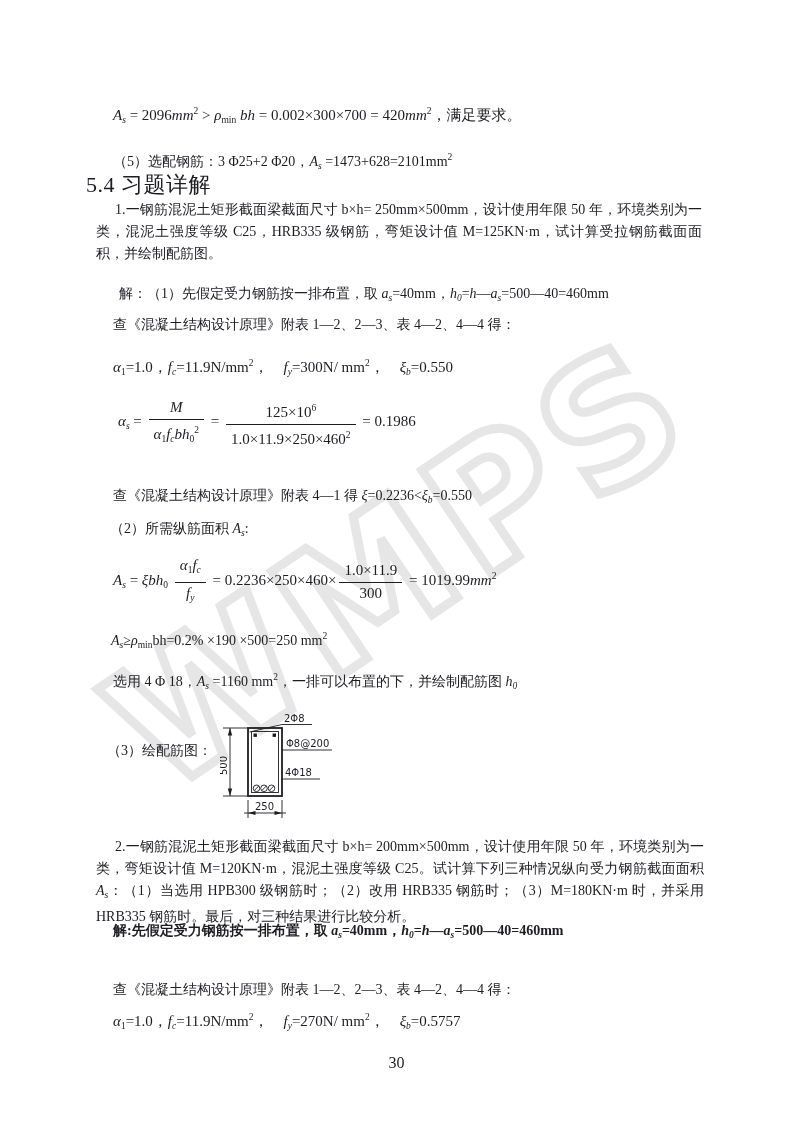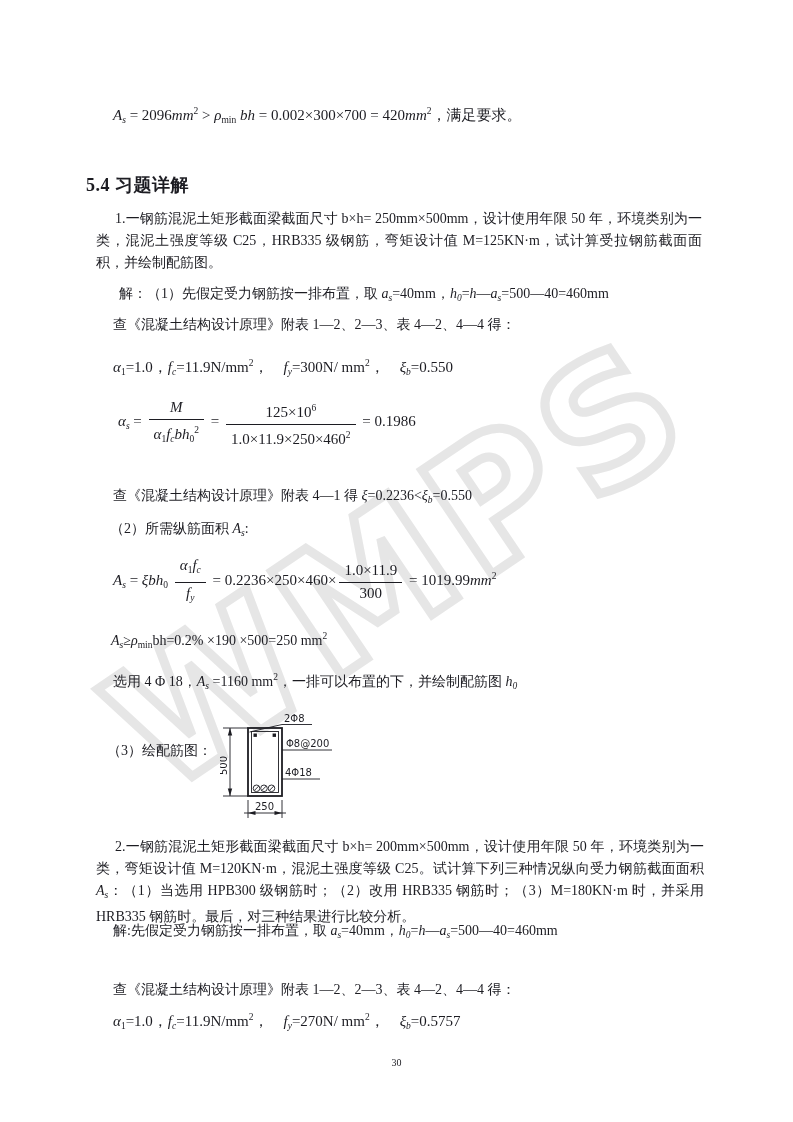--- a/index.html
+++ b/index.html
@@ -5,28 +5,28 @@
   html,body{margin:0;padding:0;background:#888;}
   .page{
     position:relative;width:793px;height:1122px;margin:0 auto;
     background:#ffffff;overflow:hidden;
     font-family:"Liberation Serif","DejaVu Serif",serif;
     color:#1c1c22;
   }
   .blk{position:absolute;font-size:14px;line-height:22px;z-index:2;}
   .math{font-size:15px;}
   .para{text-align:justify;text-indent:19px;}
-  .heading{font-weight:bold;font-size:18px;letter-spacing:.5px;}
+  .heading{font-weight:normal;font-size:22px;letter-spacing:.5px;}
   .st-i{font-style:italic;}
   .st-sub{font-size:9.5px;vertical-align:-3px;letter-spacing:0;}
   .st-sup{font-size:9.5px;vertical-align:6px;letter-spacing:0;}
   .frac{display:inline-block;vertical-align:middle;text-align:center;margin:0 3px;}
   .frac .fnum{display:block;padding:0 5px 2px;border-bottom:1.1px solid #1c1c22;line-height:19px;}
   .frac .fden{display:block;padding:2px 5px 0;line-height:17px;}
-  .footer{left:0;width:793px;text-align:center;font-size:10px;}
+  .footer{left:0;width:793px;text-align:center;font-size:16px;}
   .watermark{
     position:absolute;left:45px;top:415px;width:710px;height:300px;
     text-align:center;z-index:1;
     font-family:"DejaVu Sans","Liberation Sans",sans-serif;
     font-weight:bold;font-size:172px;letter-spacing:10px;line-height:300px;
     color:transparent;-webkit-text-stroke:9px #e6e6e6;
     transform:rotate(-34deg);user-select:none;pointer-events:none;
   }
   .diagram{position:absolute;z-index:2;}
   .diagram text{font-family:"DejaVu Sans","Liberation Sans",sans-serif;font-size:10px;fill:#1c1c22;}
@@ -36,24 +36,25 @@
 </style>
 </head>
 <body>
 
 <div class="page">
 
   <div class="watermark">WMPS</div>
 
   <div class="blk math" style="top:100px;left:113px;"><span class="st-i">A</span><span class="st-i st-sub">s</span><span> = 2096</span><span class="st-i">mm</span><span class="st-sup">2</span><span> &gt; </span><span class="st-i">ρ</span><span class="st-sub">min</span><span> </span><span class="st-i">bh</span><span> = 0.002×300×700 = 420</span><span class="st-i">mm</span><span class="st-sup">2</span><span>，满足要求。</span></div>
 
+  <div class="blk" style="top:146px;left:113px;"><span>（5）选配钢筋：3 Φ25+2 Φ20，</span><span class="st-i">A</span><span class="st-i st-sub">s</span><span> =1473+628=2101mm</span><span class="st-sup">2</span></div>
 
   <div class="blk heading" style="top:174px;left:86px;">5.4 习题详解</div>
 
-  <div class="blk para" style="top:208px;left:96px;width:606px;">1.一钢筋混泥土矩形截面梁截面尺寸 b×h= 250mm×500mm，设计使用年限 50 年，环境类别为一类，混泥土强度等级 C25，HRB335 级钢筋，弯矩设计值 M=125KN·m，试计算受拉钢筋截面面积，并绘制配筋图。</div>
+  <div class="blk para" style="top:199px;left:96px;width:606px;">1.一钢筋混泥土矩形截面梁截面尺寸 b×h= 250mm×500mm，设计使用年限 50 年，环境类别为一类，混泥土强度等级 C25，HRB335 级钢筋，弯矩设计值 M=125KN·m，试计算受拉钢筋截面面积，并绘制配筋图。</div>
 
   <div class="blk" style="top:283px;left:113px;margin-left:6px;"><span>解：（1）先假定受力钢筋按一排布置，取 </span><span class="st-i">a</span><span class="st-i st-sub">s</span><span>=40mm，</span><span class="st-i">h</span><span class="st-i st-sub">0</span><span>=</span><span class="st-i">h</span><span>—</span><span class="st-i">a</span><span class="st-i st-sub">s</span><span>=500—40=460mm</span></div>
 
   <div class="blk" style="top:314px;left:113px;">查《混凝土结构设计原理》附表 1—2、2—3、表 4—2、4—4 得：</div>
 
   <div class="blk math" style="top:352px;left:113px;"><span class="st-i">α</span><span class="st-sub">1</span><span>=1.0，</span><span class="st-i">f</span><span class="st-i st-sub">c</span><span>=11.9N/mm</span><span class="st-sup">2</span><span>，　</span><span class="st-i">f</span><span class="st-i st-sub">y</span><span>=300N/ mm</span><span class="st-sup">2</span><span>，　</span><span class="st-i">ξ</span><span class="st-i st-sub">b</span><span>=0.550</span></div>
 
   <div class="blk math" style="top:398px;left:118px;"><span class="st-i">α</span><span class="st-i st-sub">s</span><span> = </span><span class="frac"><span class="fnum"><span class="st-i">M</span></span><span class="fden"><span class="st-i">α</span><span class="st-sub">1</span><span class="st-i">f</span><span class="st-i st-sub">c</span><span class="st-i">bh</span><span class="st-sub">0</span><span class="st-sup">2</span></span></span><span> = </span><span class="frac"><span class="fnum"><span>125×10</span><span class="st-sup">6</span></span><span class="fden"><span>1.0×11.9×250×460</span><span class="st-sup">2</span></span></span><span> = 0.1986</span></div>
 
   <div class="blk" style="top:479px;left:113px;margin-top:6px;"><span>查《混凝土结构设计原理》附表 4—1 得 </span><span class="st-i">ξ</span><span>=0.2236&lt;</span><span class="st-i">ξ</span><span class="st-i st-sub">b</span><span>=0.550</span></div>
@@ -98,21 +99,21 @@
     <text x="65" y="74">4Φ18</text>
 
     <path class="thin" d="M28 98 V116 M62 98 V116 M24 111 H66"></path>
     <polygon class="fillb" points="28,111 35.5,108.9 35.5,113.1"></polygon>
     <polygon class="fillb" points="62,111 54.5,108.9 54.5,113.1"></polygon>
     <text x="35" y="108">250</text>
   </svg>
 
   <div class="blk para" style="top:836px;left:96px;width:608px;"><span>2.一钢筋混泥土矩形截面梁截面尺寸 b×h= 200mm×500mm，设计使用年限 50 年，环境类别为一类，弯矩设计值 M=120KN·m，混泥土强度等级 C25。试计算下列三种情况纵向受力钢筋截面面积 </span><span class="st-i">A</span><span class="st-i st-sub">s</span><span>：（1）当选用 HPB300 级钢筋时；（2）改用 HRB335 钢筋时；（3）M=180KN·m 时，并采用 HRB335 钢筋时。最后，对三种结果进行比较分析。</span></div>
 
-  <div class="blk" style="top:920px;left:113px;"><span>解:先假定受力钢筋按一排布置，取 </span><span class="st-i">a</span><span class="st-i st-sub">s</span><span>=40mm，</span><span class="st-i">h</span><span class="st-i st-sub">0</span><span>=</span><span class="st-i">h</span><span>—</span><span class="st-i">a</span><span class="st-i st-sub">s</span><span>=500—40=460mm</span></div>
+  <div class="blk" style="top:920px;left:113px;font-weight:bold;"><span>解:先假定受力钢筋按一排布置，取 </span><span class="st-i">a</span><span class="st-i st-sub">s</span><span>=40mm，</span><span class="st-i">h</span><span class="st-i st-sub">0</span><span>=</span><span class="st-i">h</span><span>—</span><span class="st-i">a</span><span class="st-i st-sub">s</span><span>=500—40=460mm</span></div>
 
 
   <div class="blk" style="top:979px;left:113px;">查《混凝土结构设计原理》附表 1—2、2—3、表 4—2、4—4 得：</div>
 
   <div class="blk math" style="top:1006px;left:113px;"><span class="st-i">α</span><span class="st-sub">1</span><span>=1.0，</span><span class="st-i">f</span><span class="st-i st-sub">c</span><span>=11.9N/mm</span><span class="st-sup">2</span><span>，　</span><span class="st-i">f</span><span class="st-i st-sub">y</span><span>=270N/ mm</span><span class="st-sup">2</span><span>，　</span><span class="st-i">ξ</span><span class="st-i st-sub">b</span><span>=0.5757</span></div>
 
   <div class="blk footer" style="top:1052px;">30</div>
 
 </div>
 

